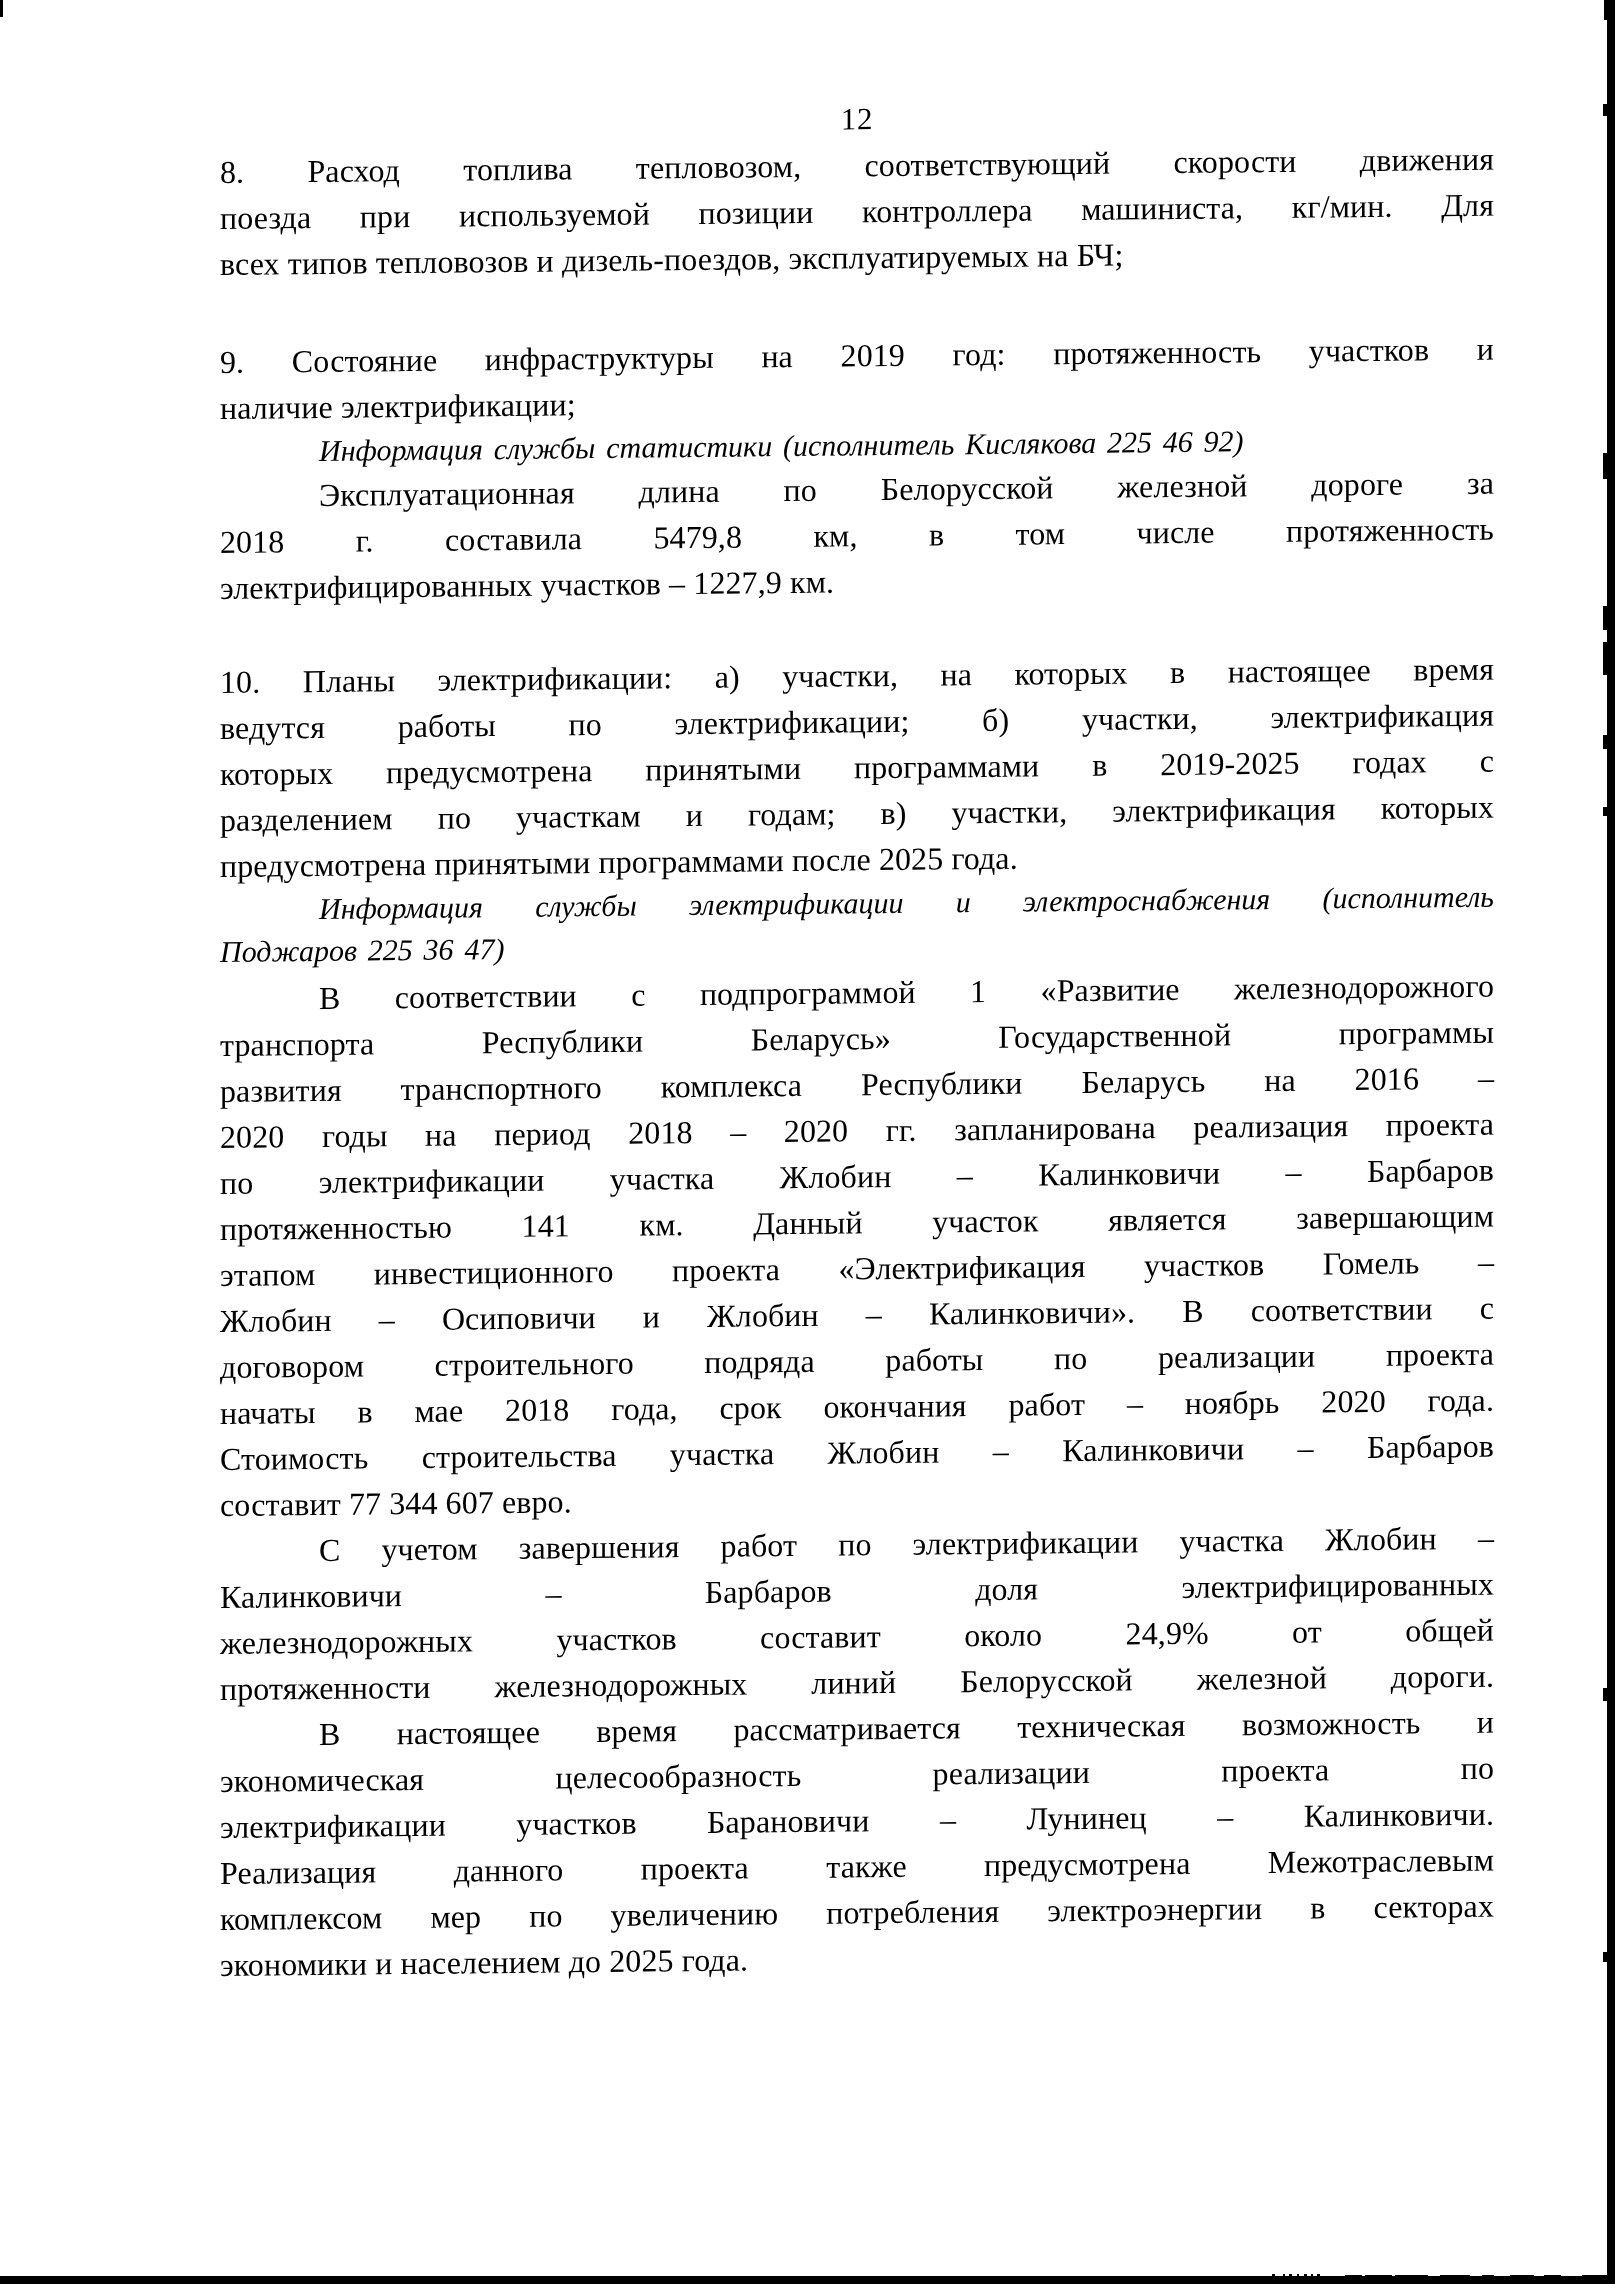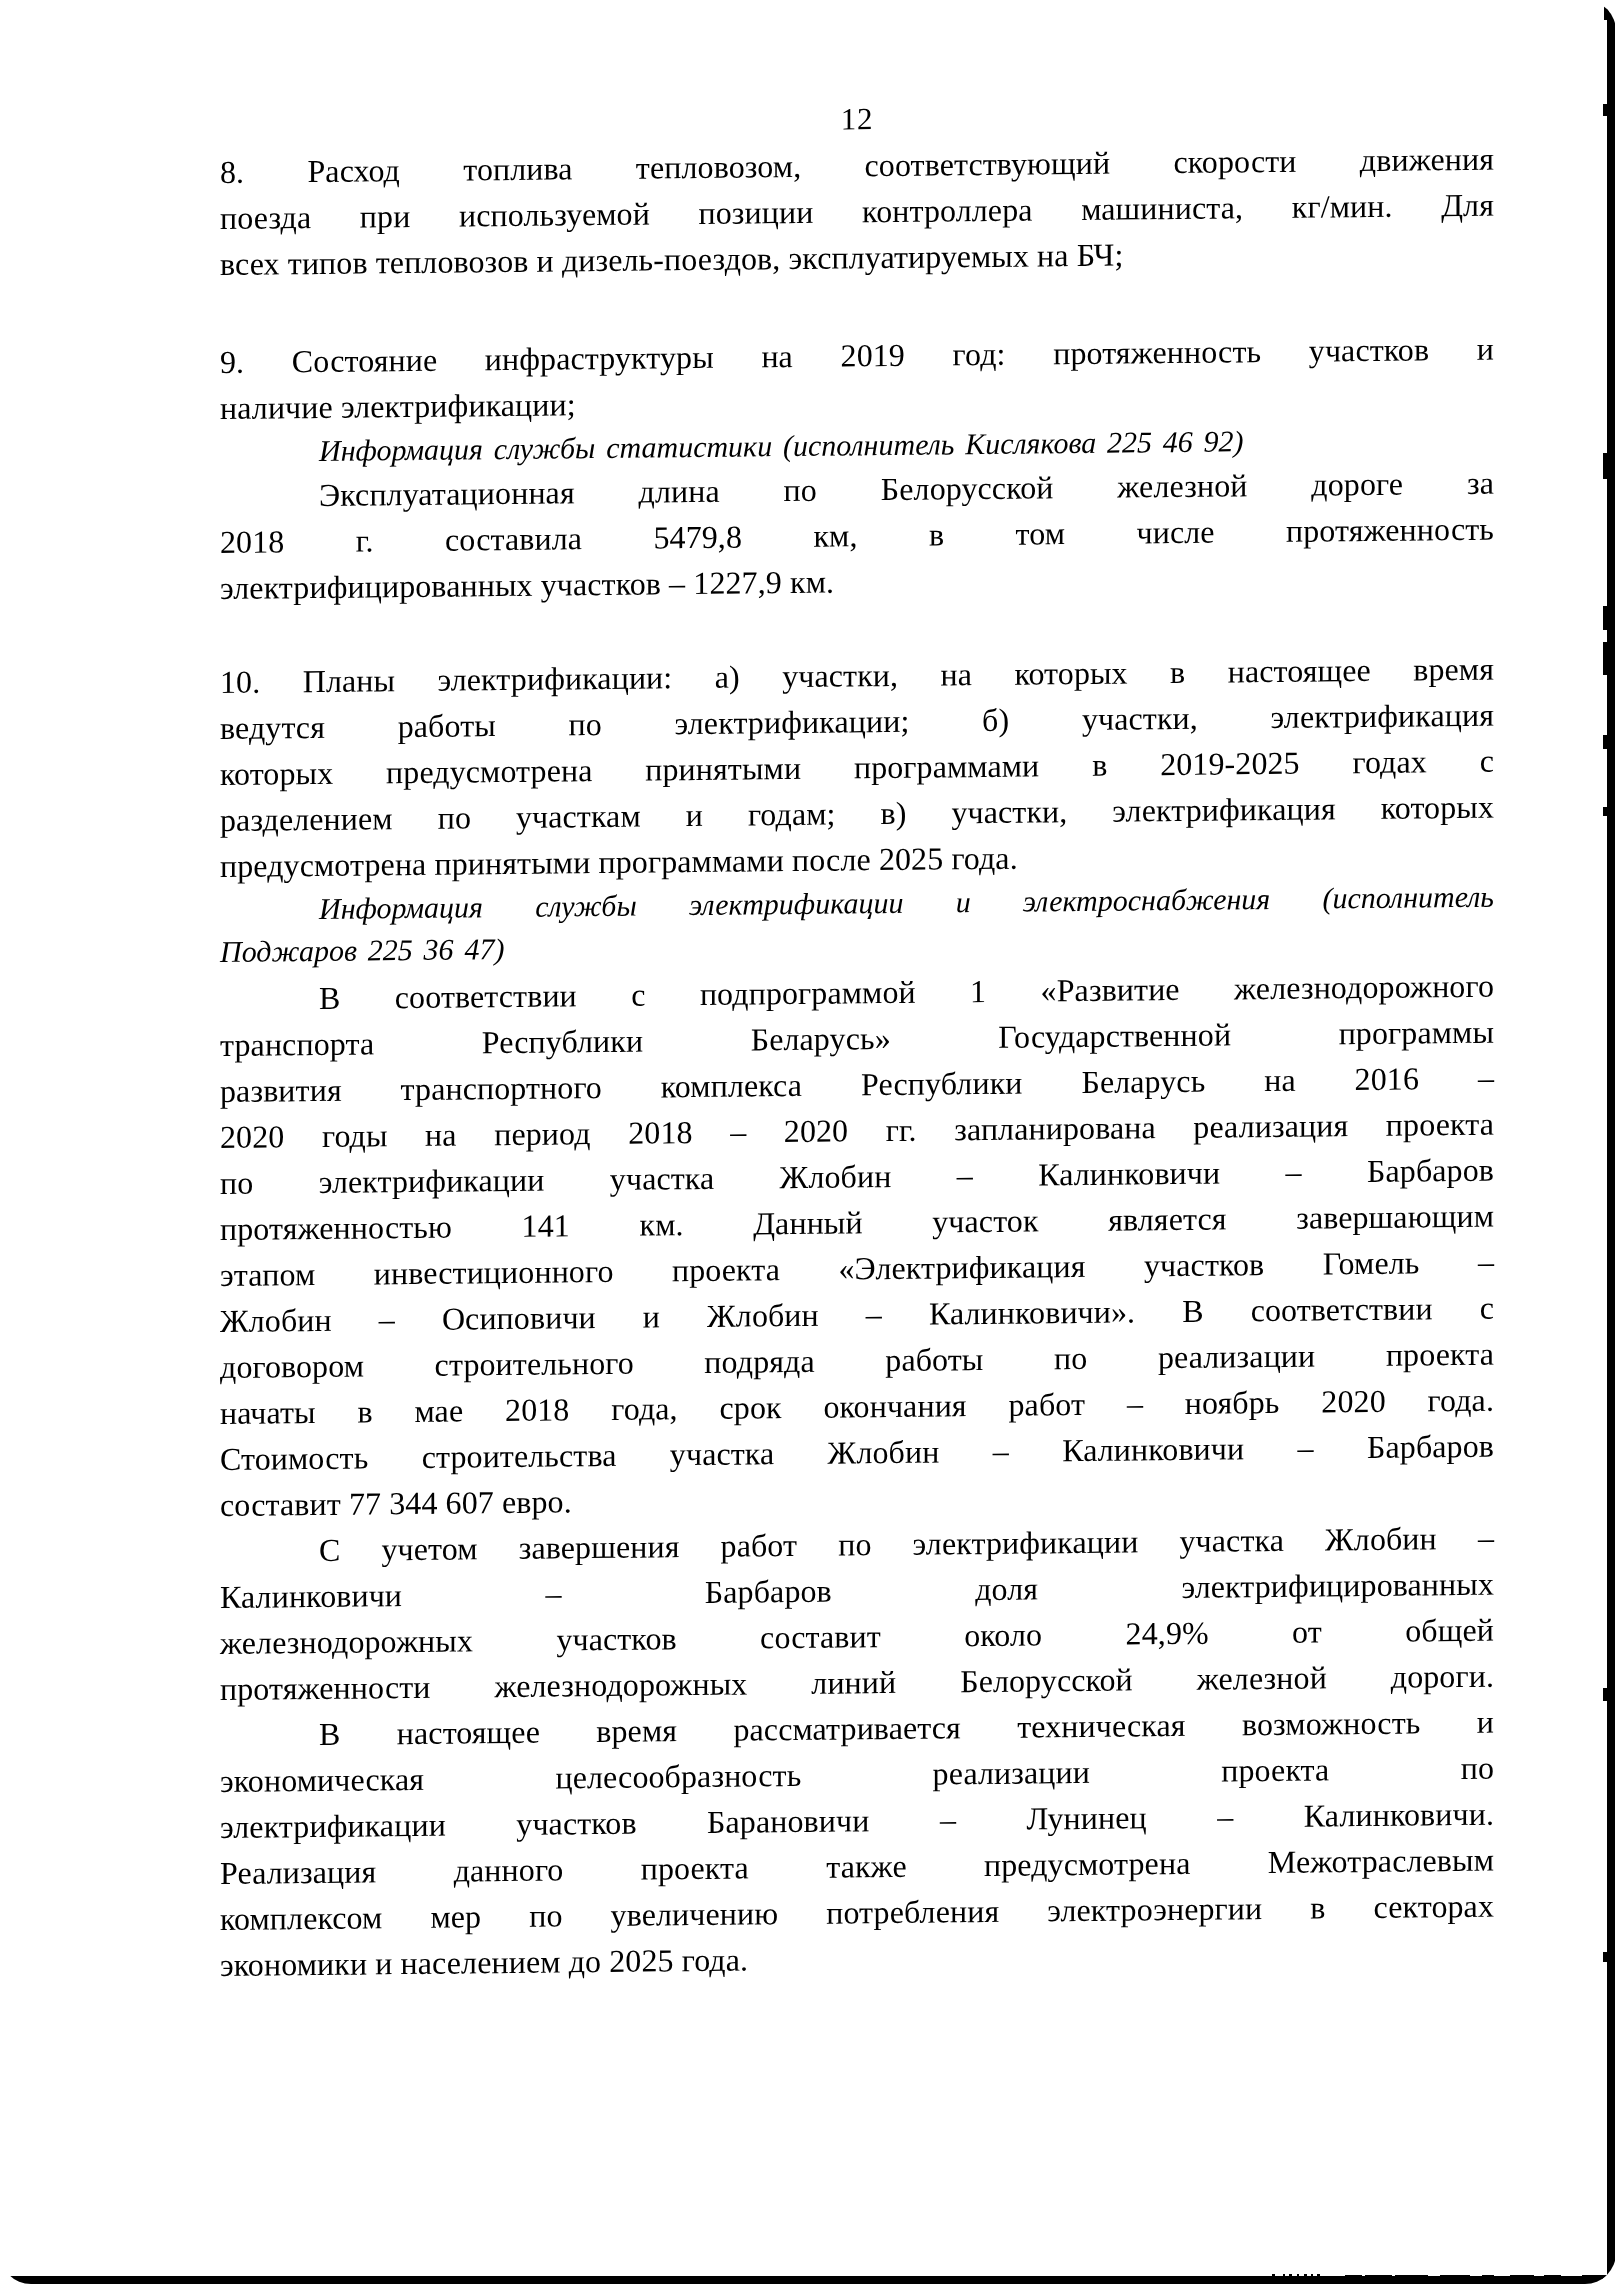--- a/index.html
+++ b/index.html
@@ -3,21 +3,20 @@
 <meta charset="utf-8">
 <style>
   html,body { margin:0; padding:0; background:#ffffff; }
   .page {
     position:relative;
     width:1616px; height:2284px;
     background:#ffffff;
     overflow:hidden;
     font-family:"Liberation Serif", serif;
     color:#000000;
-    border-radius:31px;
   }
   
   .text-block {
     position:absolute;
     left:220px; top:103px; width:1274px;
     transform: skewY(-0.6deg);
     transform-origin: 0 0;
   }
   .page-number {
     font-size:31px; line-height:46px;

